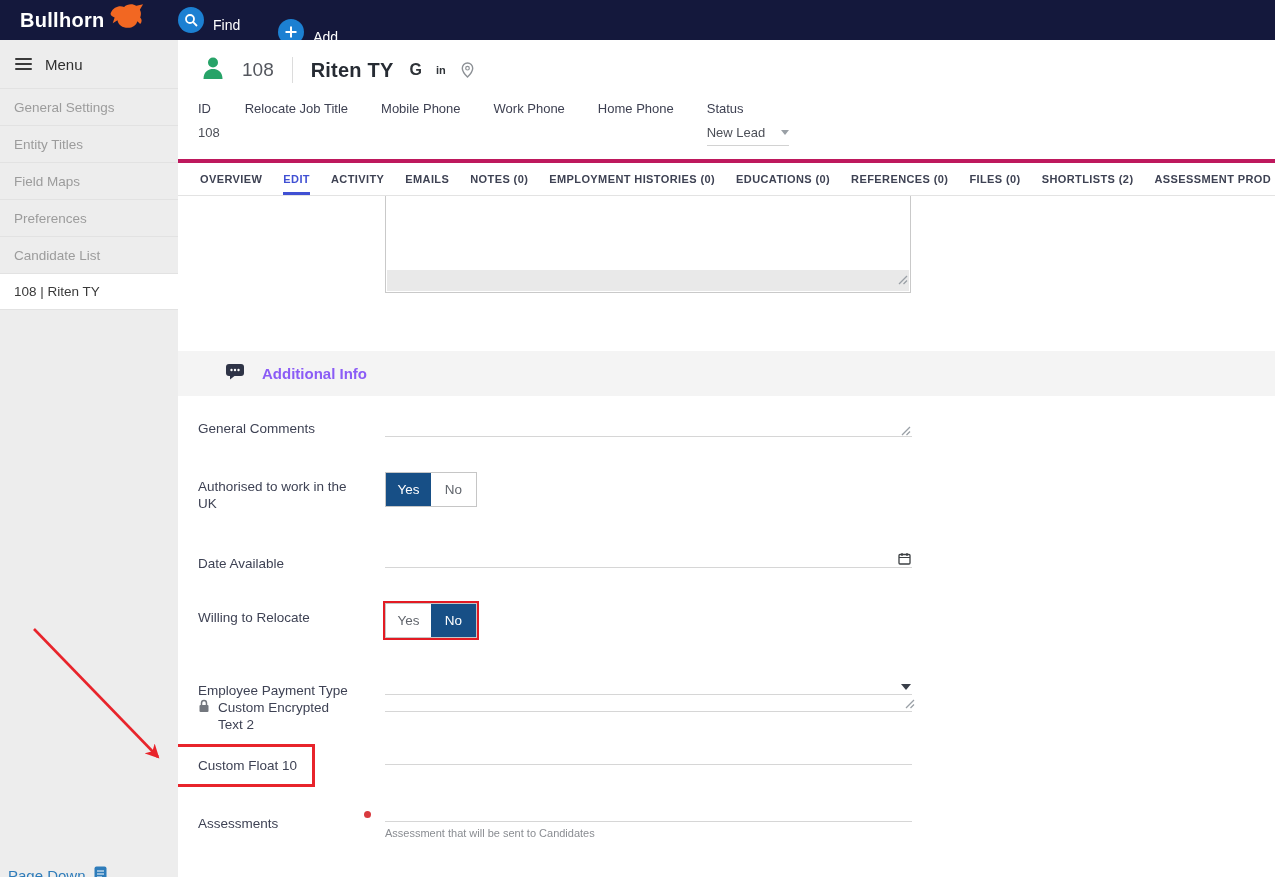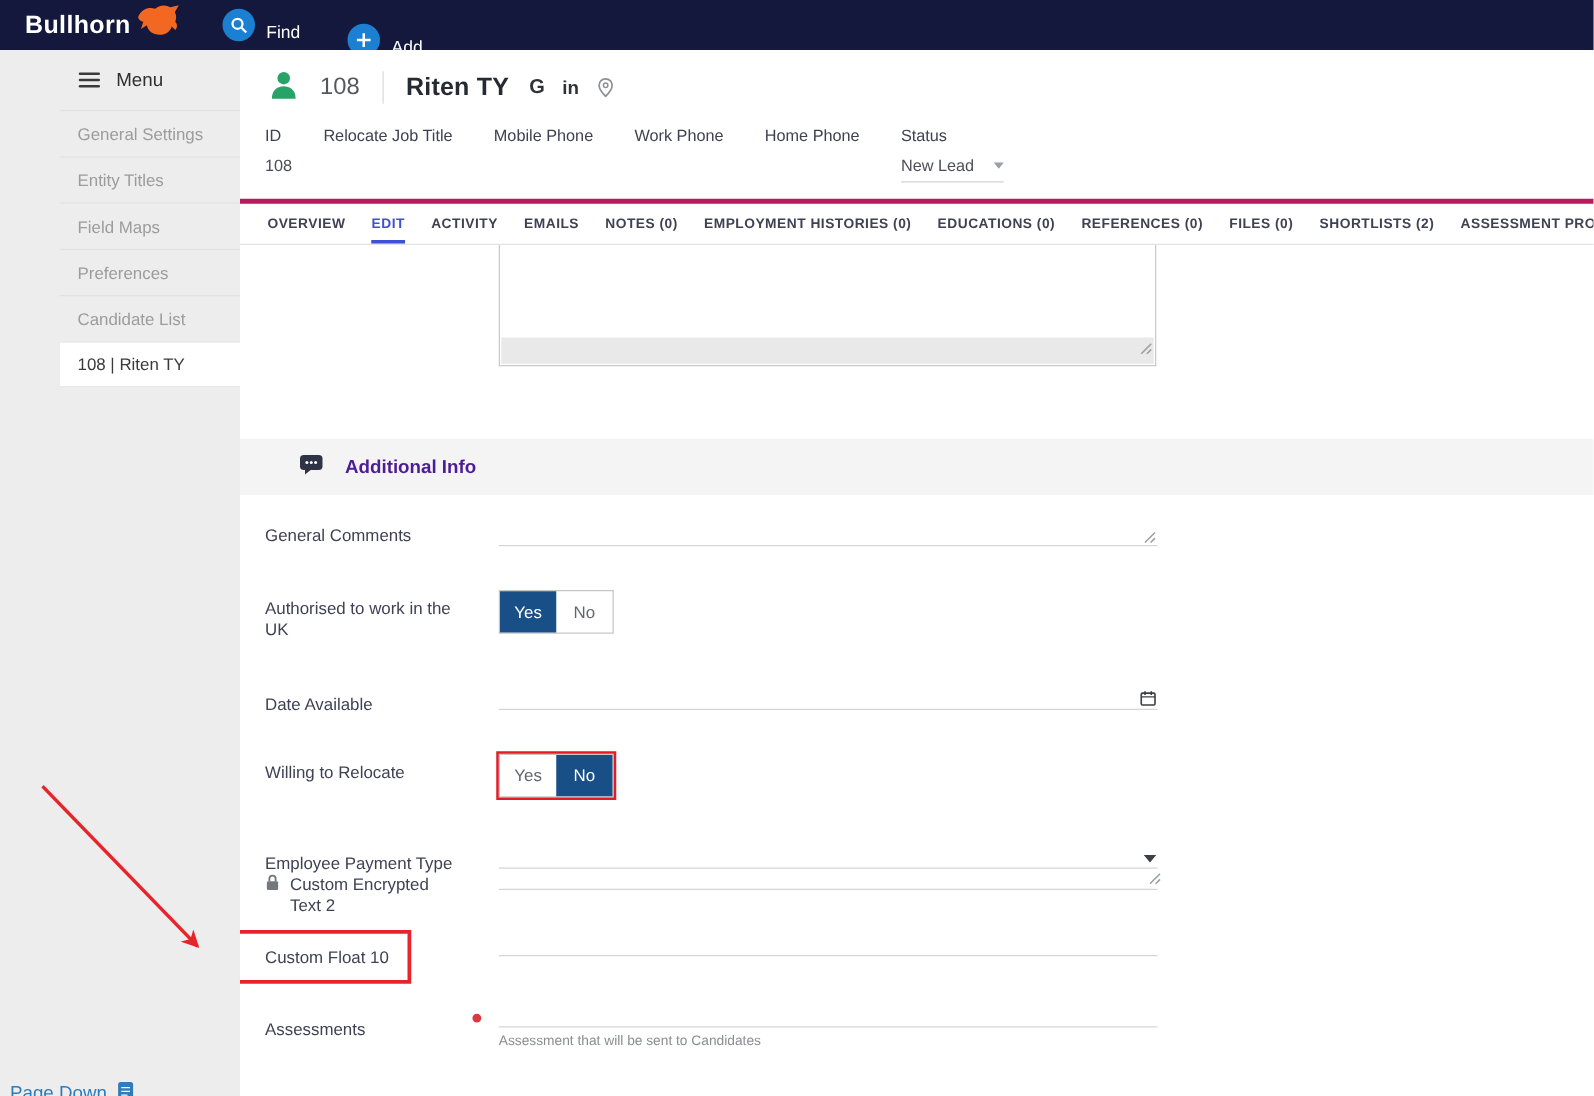--- a/index.html
+++ b/index.html
@@ -13,41 +13,41 @@
   .topbar { height:40px; background:#14183c; display:flex; align-items:center; }
   .brand { width:178px; display:flex; align-items:center; padding-left:20px; }
   .brand-text { color:#fff; font-size:20px; font-weight:700; letter-spacing:.3px; }
   .bull { margin-left:3px; margin-top:-3px; }
   .tb-item { display:flex; align-items:flex-end; gap:9px; color:#fff; font-size:14px; cursor:pointer; }
   .tb-item.add { margin-left:38px;margin-top:24px; }
   .circ { width:26px; height:26px; border-radius:50%; background:#1c80d2; display:flex; align-items:center; justify-content:center; }
 
   
   .shell { display:flex; height:837px; }
-  .sidebar { width:192px; background:#ededed; position:relative; flex-shrink:0;padding-left:48px; }
+  .sidebar { width:178px; background:#ededed; position:relative; flex-shrink:0; }
   .menu-head { height:48px; display:flex; align-items:center; padding-left:15px; gap:13px; cursor:pointer; }
   .burger { width:17px; }
   .burger span { display:block; height:2px; background:#3a3a3a; margin:3px 0; border-radius:1px; }
   .menu-label { font-size:15px; color:#2f2f2f; }
   .side-item { height:37px; display:flex; align-items:center; padding-left:14px; font-size:13.5px;
     color:#9c9c9c; border-top:1px solid #e2e2e2; cursor:pointer; }
   .side-item.active { background:#fff; color:#3a3a3a; border-bottom:1px solid #e2e2e2; }
   .side-bottom { position:absolute; bottom:-7px; left:8px; display:flex; align-items:center; gap:8px;
     color:#2e7cba; font-size:15px; cursor:pointer; white-space:nowrap; }
 
   .main { flex:1; position:relative; background:#fff; overflow:hidden; }
 
   
   .rec-head { padding-top:13px; }
   .title-row { display:flex; align-items:center; padding-left:22px; height:34px; }
   .rec-id { font-size:19px; color:#54575e; margin-left:16px; }
   .vdiv { width:1px; height:26px; background:#dcdcdc; margin:0 18px; }
   .rec-name { font-size:20px; font-weight:700; color:#262b33; letter-spacing:.2px; }
   .g-glyph { font-size:16px; font-weight:700; color:#2f3338; margin-left:16px; cursor:pointer; }
-  .in-glyph { font-size:15px; font-weight:700; color:#2f3338; margin-left:14px; cursor:pointer; }
+  .in-glyph { font-size:11px; font-weight:700; color:#2f3338; margin-left:14px; cursor:pointer; }
   .pin { margin-left:15px; cursor:pointer; display:flex; }
 
   .fields-row { display:flex; padding-left:20px; margin-top:14px; }
   .fcol { margin-right:33px; }
   .fcol-id { margin-right:25px; }
   .flabel { font-size:13px; color:#3e4152; }
   .fvalue { margin-top:9px; font-size:13px; color:#4c4f57; min-height:15px; }
   .status-val { display:flex; align-items:center; gap:16px; border-bottom:1px solid #d2d2d2;
     padding-bottom:5px; min-width:62px; cursor:pointer; }
   .chev-sm { width:0; height:0; border-left:4px solid transparent; border-right:4px solid transparent;
@@ -63,21 +63,21 @@
 
   
   .content { position:relative; }
   .rte-box { position:absolute; left:207px; top:0; width:526px; height:97px;
     border:1px solid #c9c9c9; border-top:none; background:#fff; cursor:text; }
   .rte-strip { position:absolute; left:1px; right:1px; bottom:1px; height:21px; background:#e9e9e9; }
   .rte-grip { position:absolute; right:2px; bottom:3px; }
 
   .section-bar { position:absolute; left:0; right:0; top:155px; height:45px; background:#f4f4f4;
     display:flex; align-items:center; padding-left:47px; gap:17px; }
-  .section-title { font-size:15px; font-weight:700; color:#4c1d95; }
+  .section-title { font-size:15px; font-weight:700; color:#8b5cf6; }
 
   .form { position:absolute; top:200px; left:0; width:100%; }
   .frow { display:flex; align-items:flex-start; }
   .flab { width:207px; padding-left:20px; padding-right:25px; font-size:13.5px; color:#3e4254; line-height:17px; }
   .fctl { width:527px; position:relative; cursor:text; }
   .uline { border-bottom:1px solid #d6d6d6; }
   .r1{margin-top:24px} .r2{margin-top:35px} .r3{margin-top:43px} .r4{margin-top:31px}
   .r5{margin-top:44px} .r6{} .r7{margin-top:11px} .r8{margin-top:23px}
   .h17{height:17px} .h13{height:13px} .h21{height:21px} .h12{height:12px}
   .pt6{padding-top:6px} .pt5{padding-top:5px}

